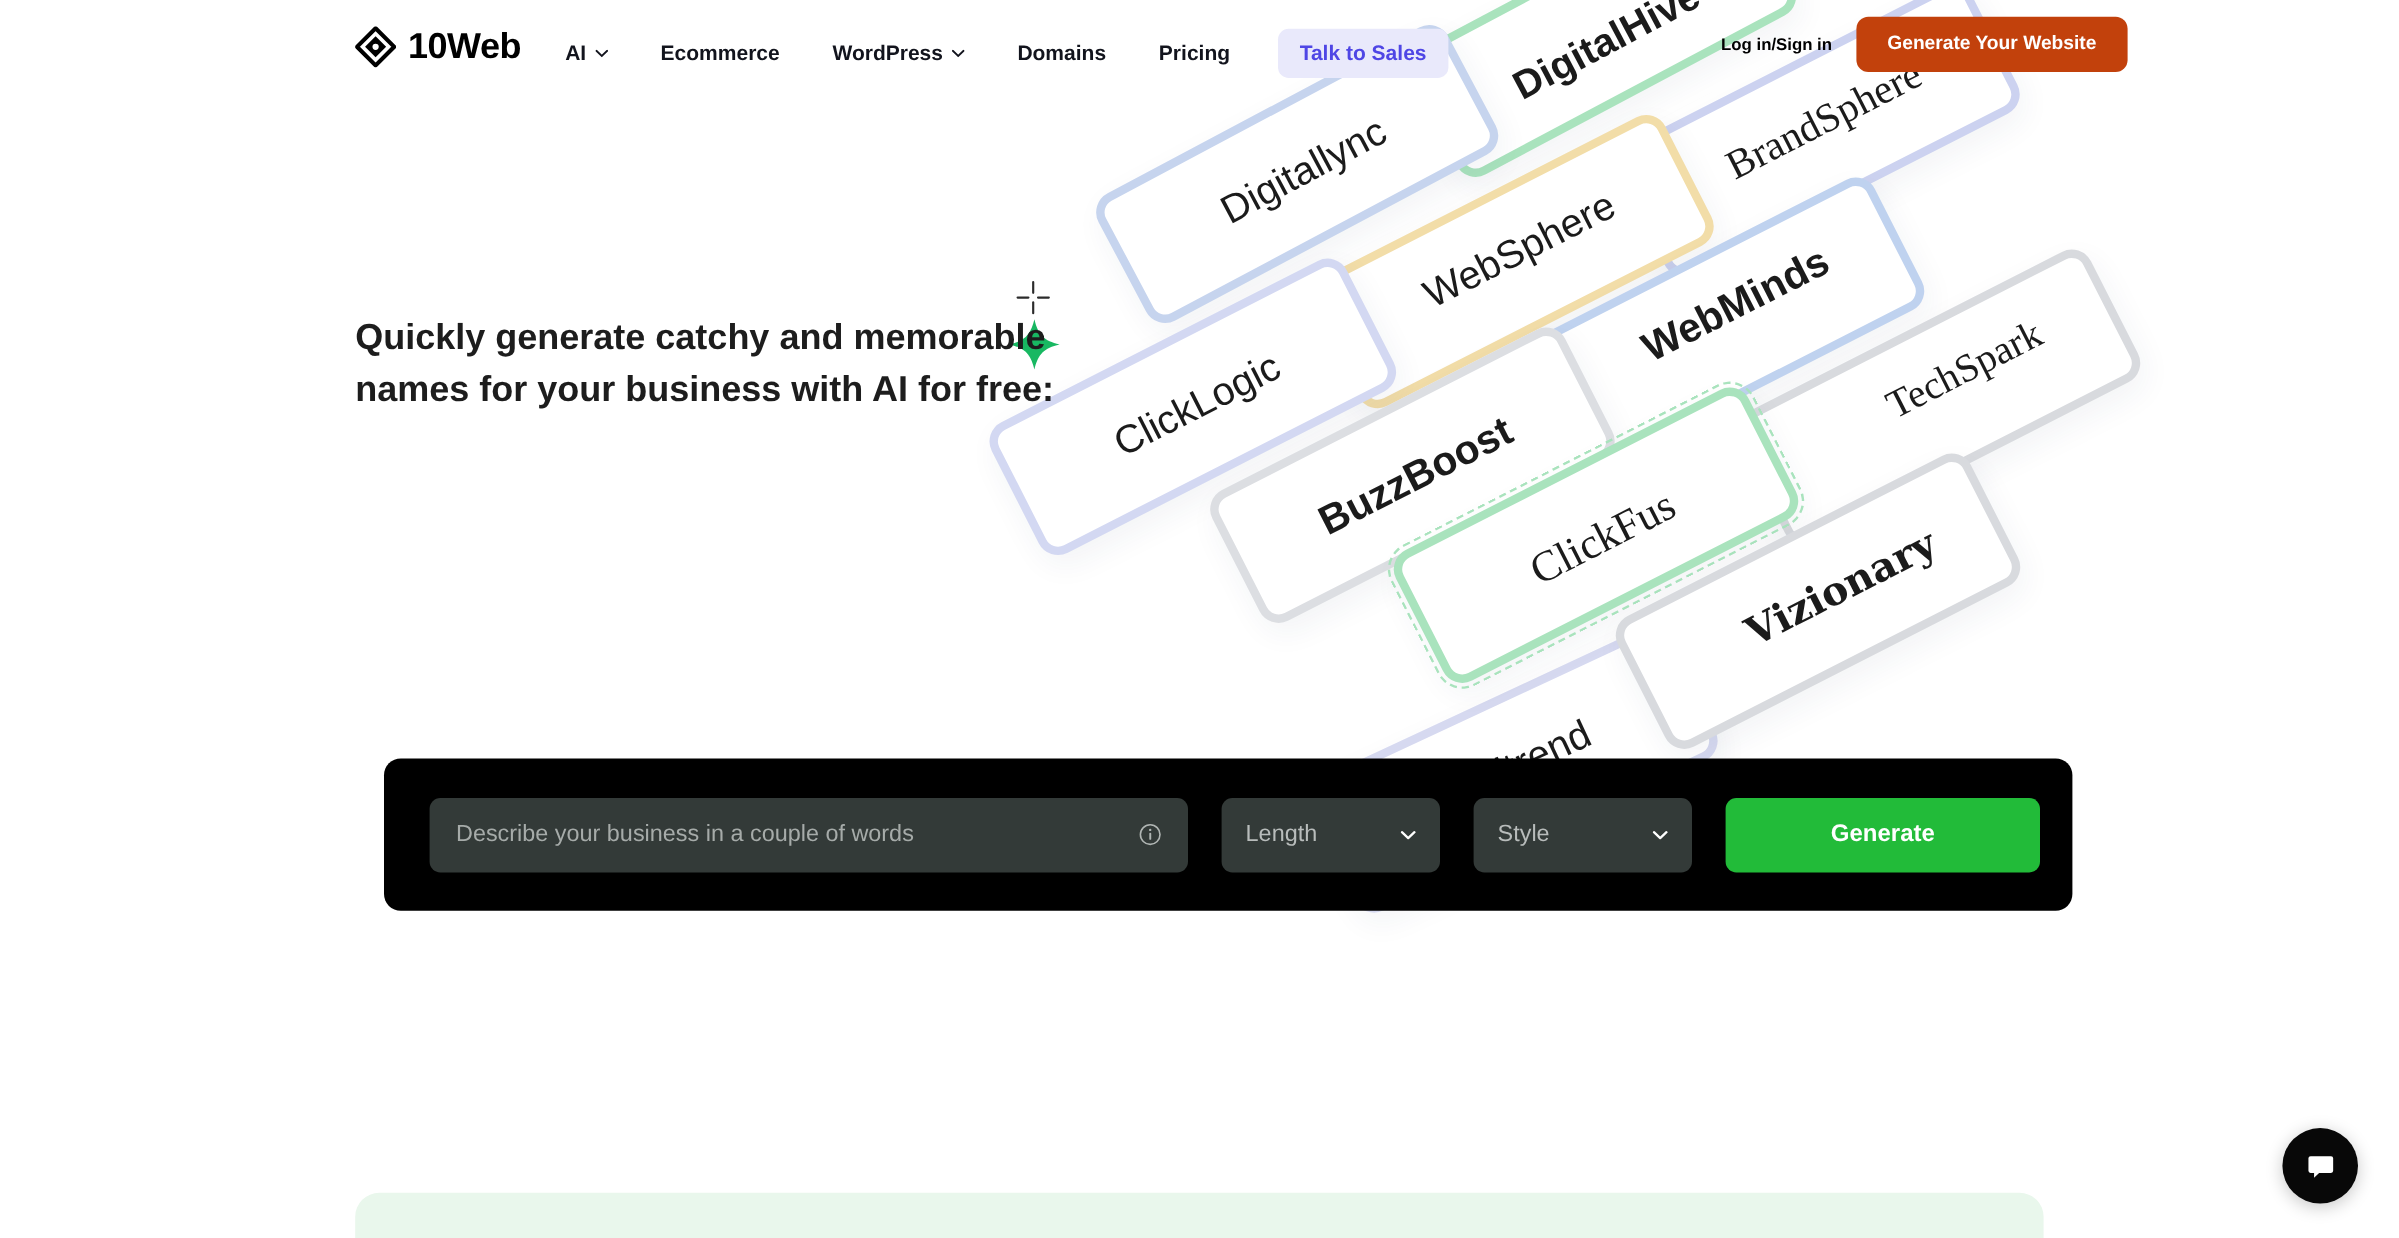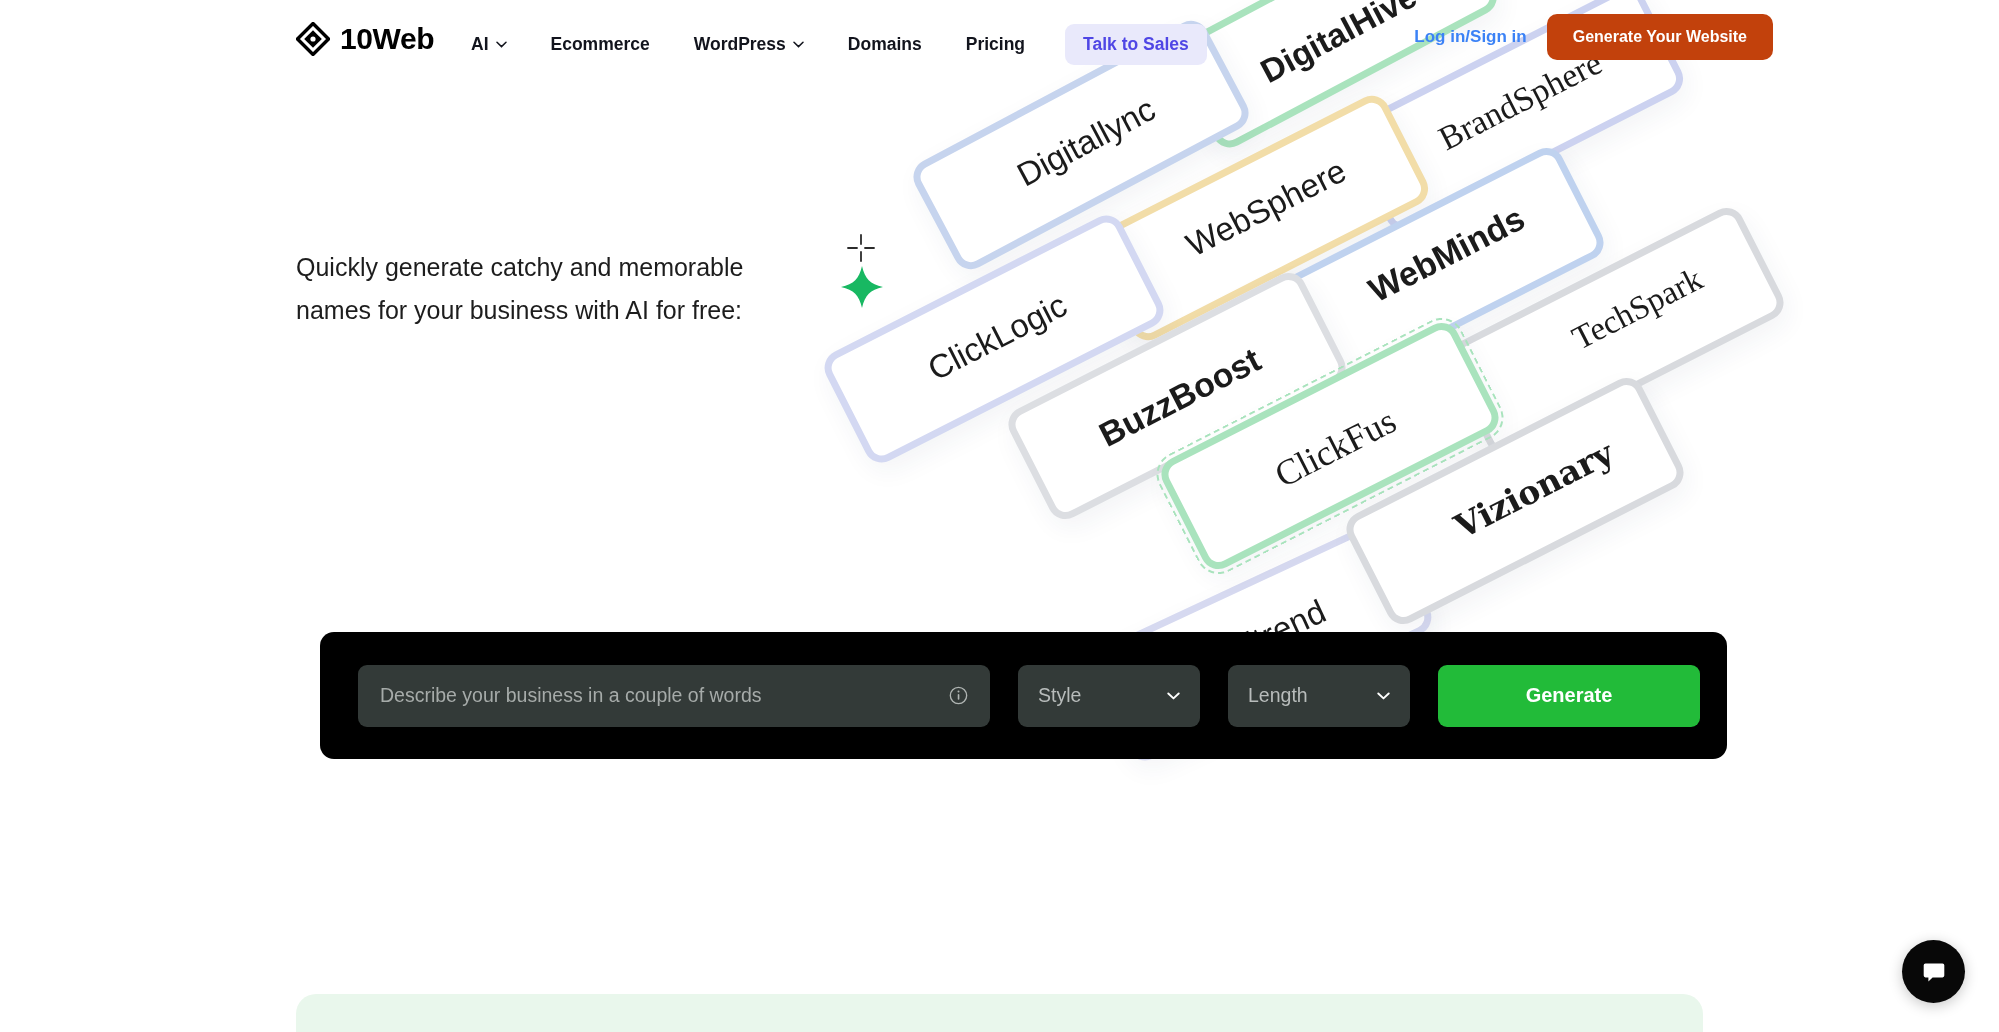--- a/index.html
+++ b/index.html
@@ -83,23 +83,23 @@
   }
   .nav-right {
     position: absolute;
     right: 226px;
     top: 14px;
     display: flex;
     align-items: center;
     gap: 20px;
   }
   .login-link {
-    font-size: 17px;
-    font-weight: 700;
-    color: #3b82f6;
+    font-size: 14px;
+    font-weight: 700;
+    color: #000000;
     white-space: nowrap;
     cursor: pointer;
   }
   .cta-dark {
     background: #c2410c;
     color: #ffffff;
     font-size: 16px;
     font-weight: 700;
     border: none;
     border-radius: 10px;
@@ -121,25 +121,25 @@
   }
   .hero-title {
     font-size: 66px;
     line-height: 79px;
     font-weight: 700;
     color: #0a0a0a;
     letter-spacing: -1.6px;
     white-space: pre-line;
   }
   .hero-sub {
-    margin-top: 24px;
-    font-size: 25px;
+    margin-top: 38px;
+    font-size: 30px;
     line-height: 43px;
     color: #1d1d1d;
-    font-weight: 400;
+    font-weight: 700;
     white-space: pre-line;
   }
 
   
   .form-bar {
     position: absolute;
     left: 296px;
     top: 632px;
     width: 1407px;
     height: 127px;
@@ -387,34 +387,34 @@
 
     <div class="describe-wrap">
       <input class="describe-input" type="text" placeholder="Describe your business in a couple of words" style="">
       <svg class="info-icon" viewBox="0 0 20 20">
         <circle cx="10" cy="10" r="8.6" fill="none" stroke="#b0b5b3" stroke-width="1.4"></circle>
         <circle cx="10" cy="5.9" r="1.05" fill="#b0b5b3"></circle>
         <rect x="9.2" y="8.3" width="1.7" height="6.3" rx="0.85" fill="#b0b5b3"></rect>
       </svg>
     </div>
 
+    <div class="select-box length">
+      <span class="select-label">Length</span>
+      <svg class="select-chev" viewBox="0 0 13 8">
+          <path d="M1.3 1.5 L6.5 6.4 L11.7 1.5" fill="none" stroke="#ffffff" stroke-width="1.9" stroke-linecap="round" stroke-linejoin="round"></path>
+        </svg>
+    </div>
+
     <div class="select-box style">
       <span class="select-label">Style</span>
       <svg class="select-chev" viewBox="0 0 13 8">
           <path d="M1.3 1.5 L6.5 6.4 L11.7 1.5" fill="none" stroke="#ffffff" stroke-width="1.9" stroke-linecap="round" stroke-linejoin="round"></path>
         </svg>
     </div>
 
-    <div class="select-box length">
-      <span class="select-label">Length</span>
-      <svg class="select-chev" viewBox="0 0 13 8">
-          <path d="M1.3 1.5 L6.5 6.4 L11.7 1.5" fill="none" stroke="#ffffff" stroke-width="1.9" stroke-linecap="round" stroke-linejoin="round"></path>
-        </svg>
-    </div>
-
     <button class="generate-btn">Generate</button>
   </div>
 
   <div class="green-panel"></div>
 
   <div class="chat-widget">
     <svg width="30" height="30" viewBox="0 0 30 30">
       <path d="M6.5 6.5 H23.5 A1.8 1.8 0 0 1 25.3 8.3 V18.6 A1.8 1.8 0 0 1 23.5 20.4 H13.6 L9.4 24.4 V20.4 H6.5 A1.8 1.8 0 0 1 4.7 18.6 V8.3 A1.8 1.8 0 0 1 6.5 6.5 Z" fill="#ffffff"></path>
     </svg>
   </div>

